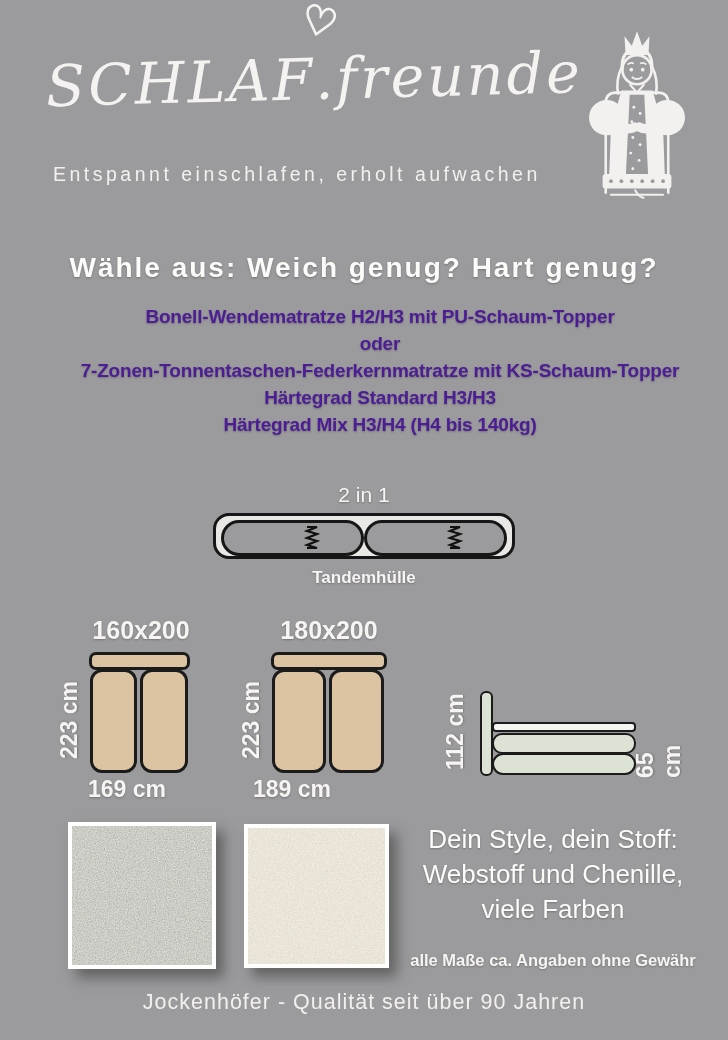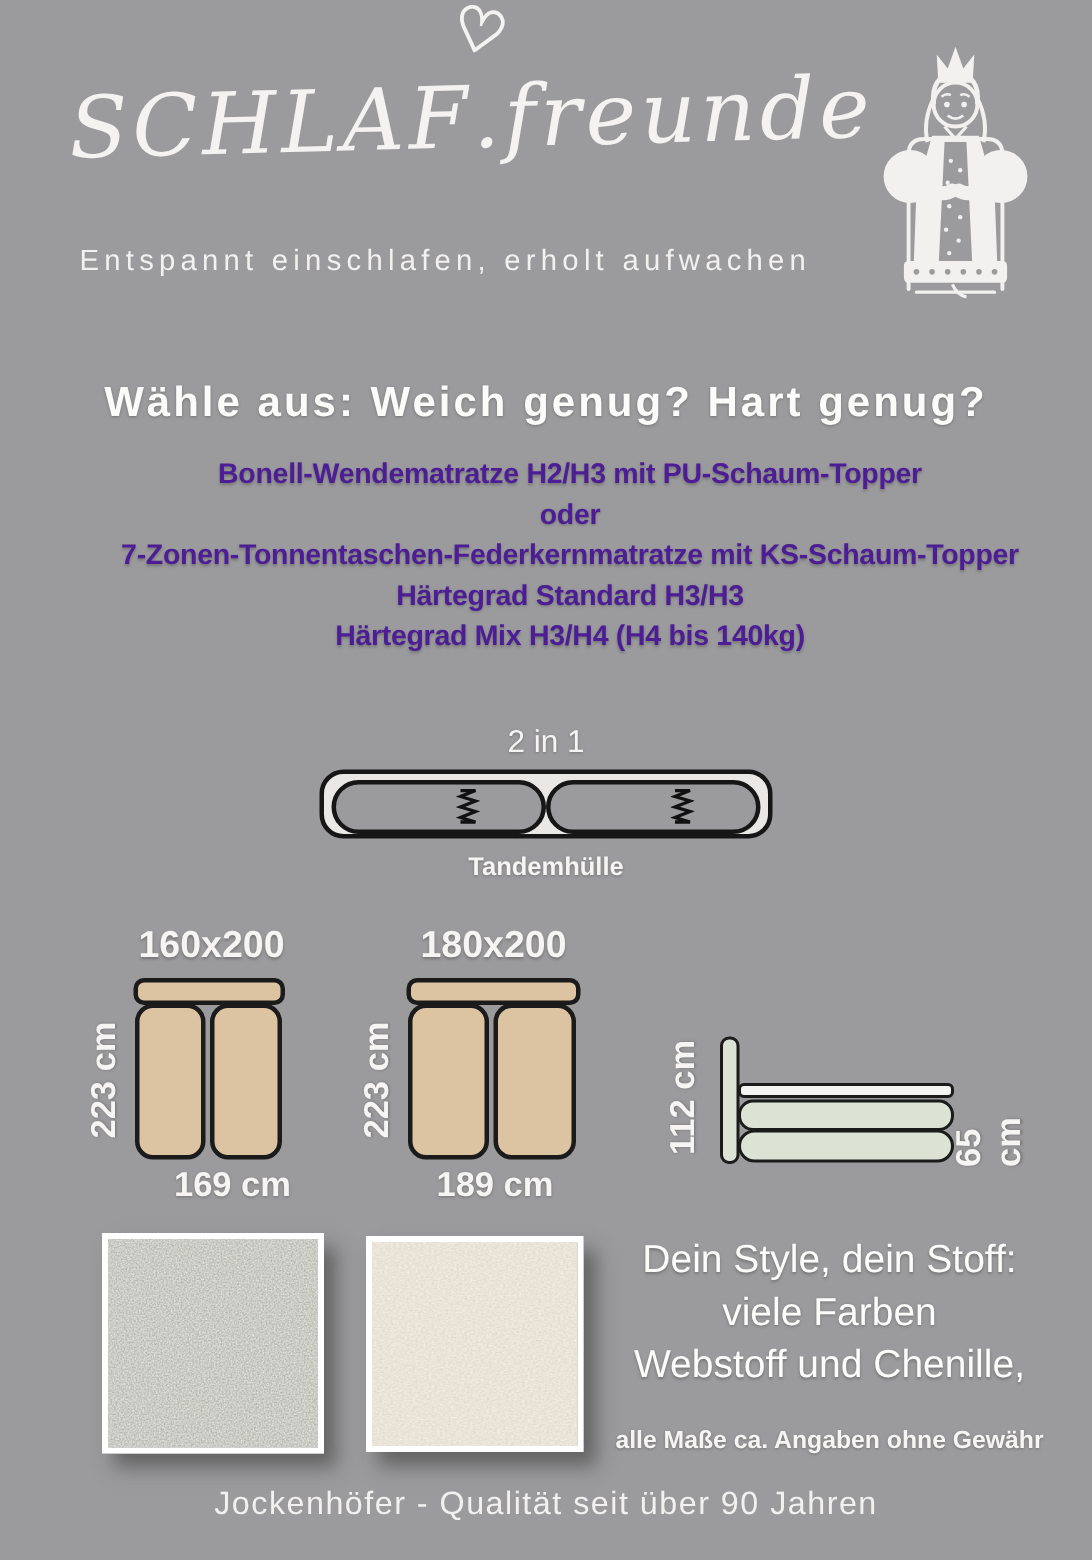--- a/index.html
+++ b/index.html
@@ -46,21 +46,21 @@
   .headboard{top:36px;height:12px;border-radius:7px;}
   .bed-a .headboard{left:29px;width:95px;} .bed-b .headboard{left:31px;width:110px;}
   .mpill{top:53px;height:98px;border-radius:12px;}
   .bed-a .mpill.l{left:30px;width:41px;} .bed-a .mpill.r{left:80px;width:42px;}
   .bed-b .mpill.l{left:32px;width:48px;} .bed-b .mpill.r{left:89px;width:49px;}
   .dim-v{position:absolute;display:flex;align-items:center;justify-content:center;
          writing-mode:vertical-rl;transform:rotate(180deg);
          font-size:23px;font-weight:700;}
   .bed .dim-v{top:53px;width:26px;height:101px;}
   .bed-a .dim-v{left:-4px;} .bed-b .dim-v{left:-2px;}
-  .dim-h{position:absolute;top:160px;font-size:23px;font-weight:700;text-align:right;}
+  .dim-h{position:absolute;top:160px;font-size:23px;font-weight:700;text-align:left;}
   .bed-a .dim-h{left:28px;width:106px;} .bed-b .dim-h{left:13px;width:116px;}
 
   
   .side-view{left:440px;top:680px;width:250px;height:110px;}
   .sage{background:#dce3d5;border:2.5px solid #1b1b1b;position:absolute;}
   .sv-headboard{left:40px;top:11px;width:9px;height:81px;border-radius:6px;}
   .sv-strip{left:52px;top:42px;width:140px;height:6px;border-radius:4px;background:#f4f4f2;}
   .sv-mid{left:52px;top:53px;width:140px;height:17px;border-radius:10px;}
   .sv-bot{left:52px;top:73px;width:140px;height:18px;border-radius:11px;}
   .sv-dim{position:absolute;display:flex;align-items:center;justify-content:center;
@@ -217,20 +217,20 @@
               <feMergeNode in="light"></feMergeNode>
           </feMerge>
         </filter>
       </defs>
       <rect width="137" height="136" fill="#ded5c4" filter="url(#texB)"></rect>
     </svg>
   </div>
 
   <div class="abs fabric-text ctr shadowed">
     <div>Dein Style, dein Stoff:</div>
+    <div>Webstoff und Chenille,</div>
     <div>viele Farben</div>
-    <div>Webstoff und Chenille,</div>
   </div>
   <div class="abs disclaimer ctr shadowed">alle Maße ca. Angaben ohne Gewähr</div>
 
   <div class="abs footer ctr">Jockenhöfer - Qualität seit über 90 Jahren</div>
 
 </div>
 
 </body></html>

